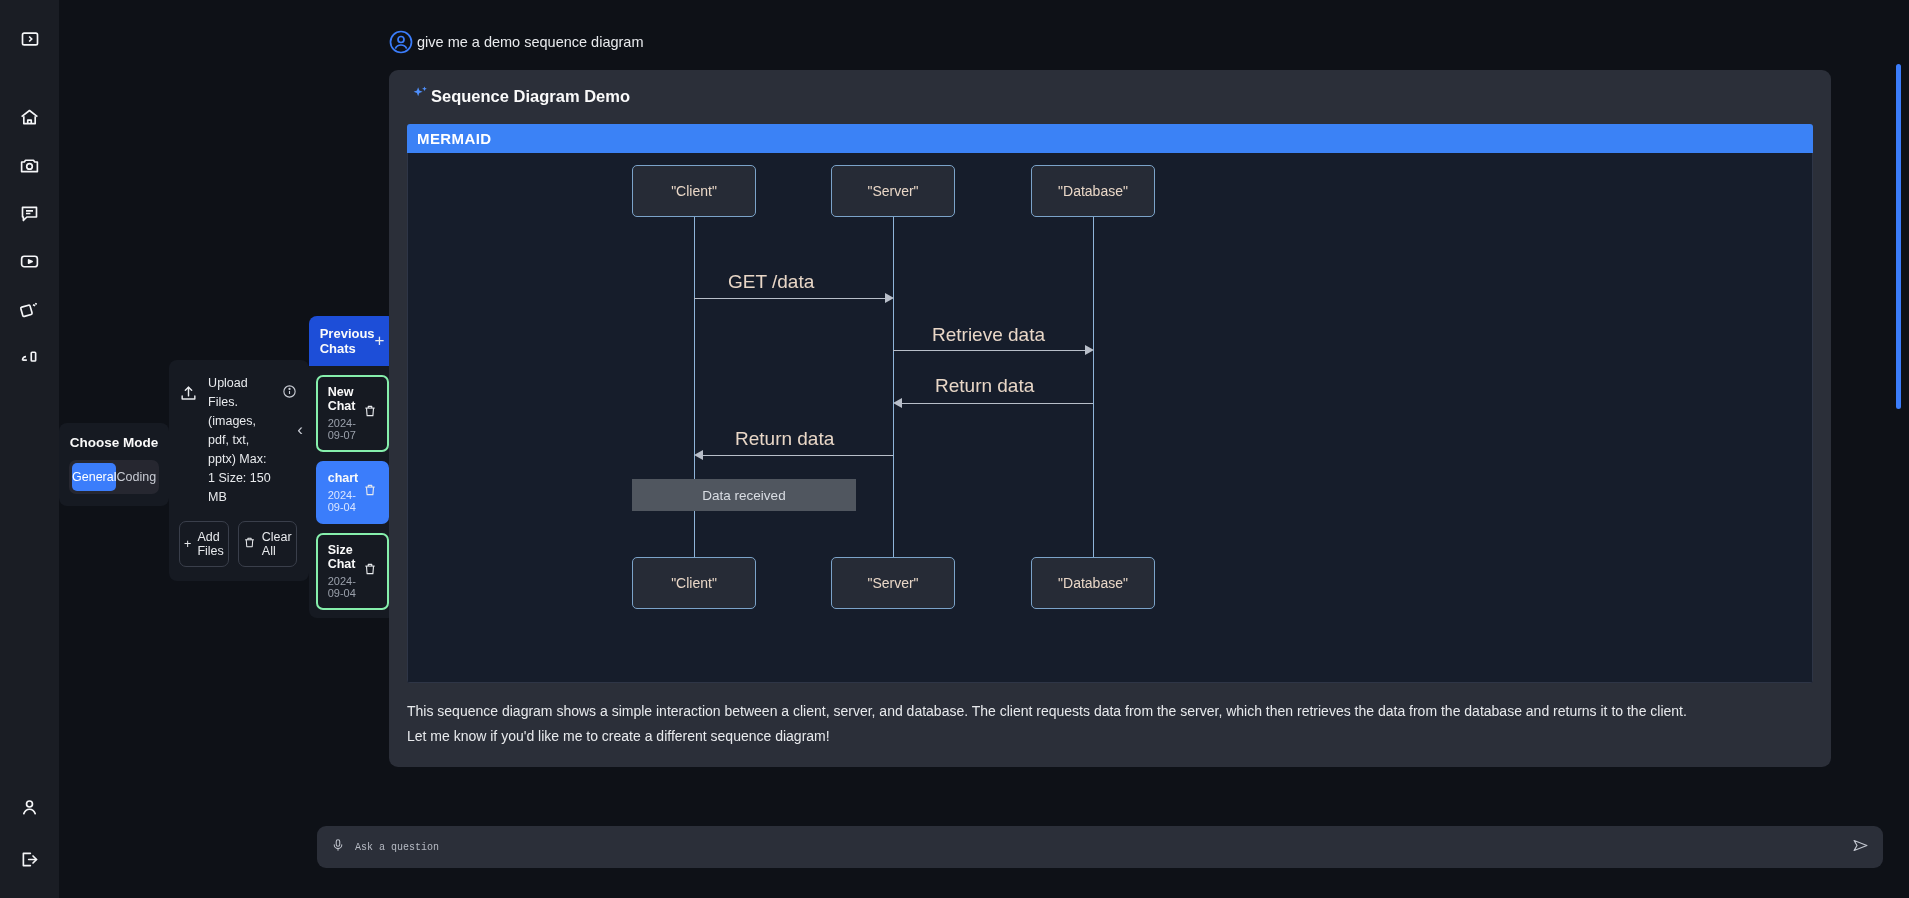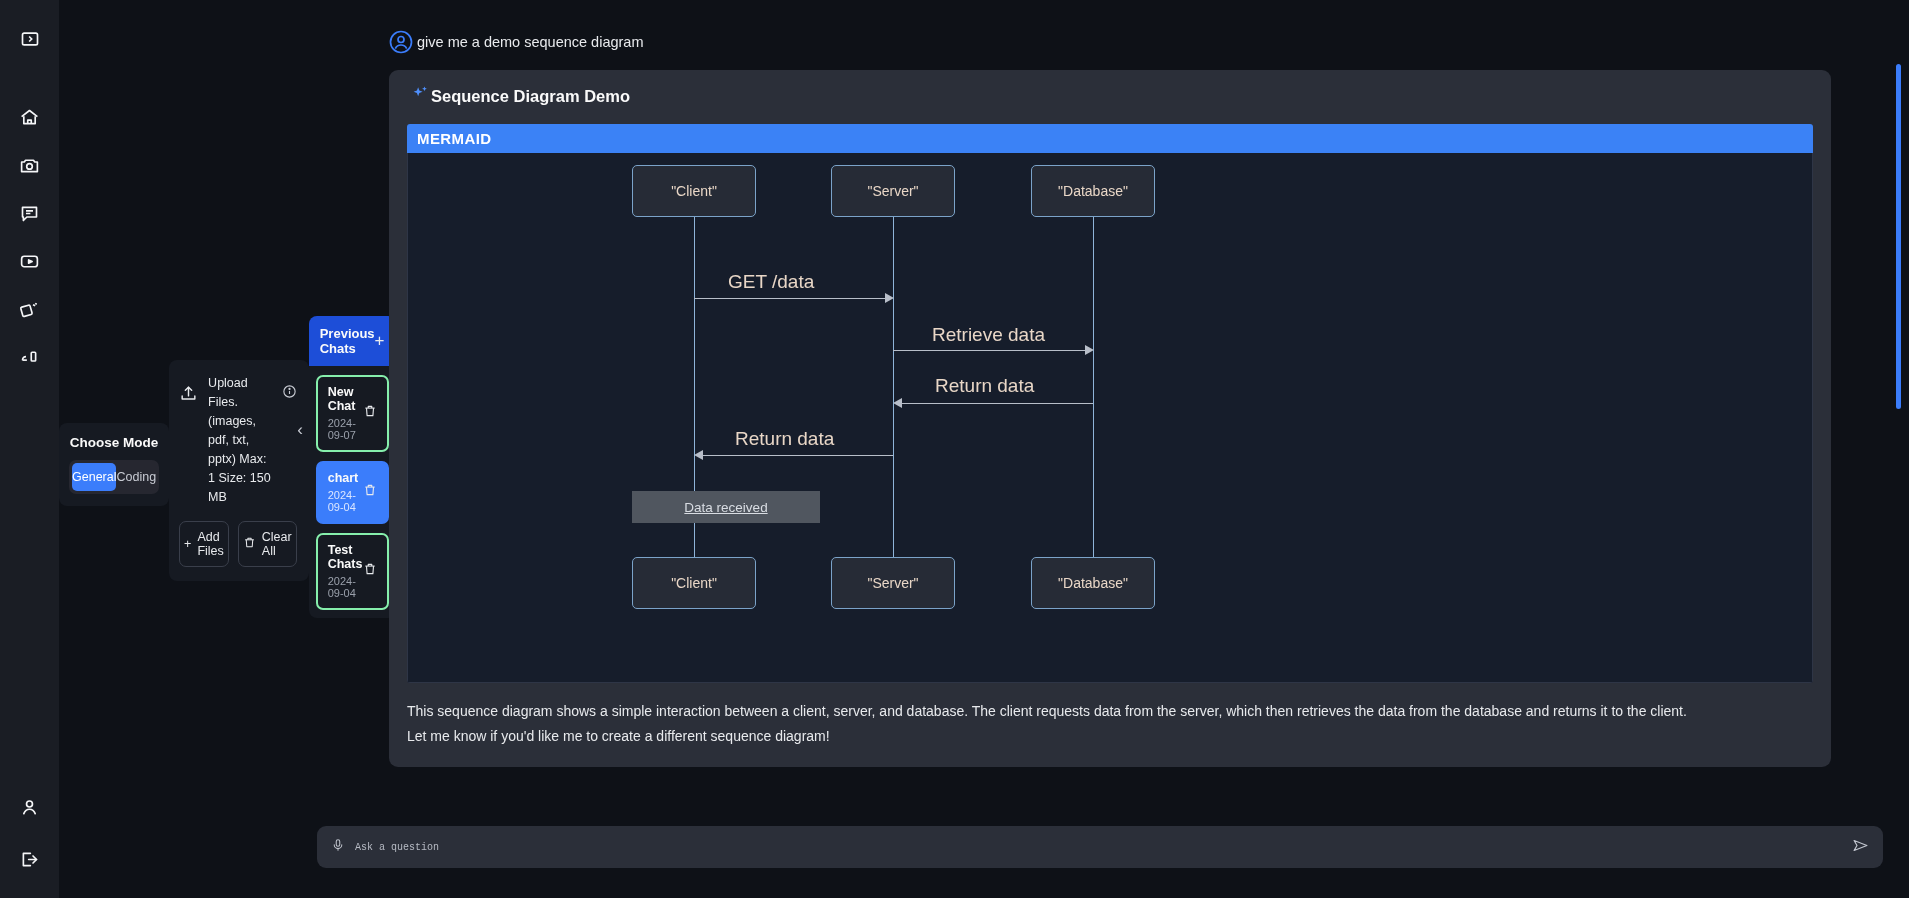--- a/index.html
+++ b/index.html
@@ -331,21 +331,21 @@
         <svg width="14" height="14" viewBox="0 0 24 24" fill="none" stroke="currentColor" stroke-width="1.9" stroke-linejoin="round">
           <path d="M4 7h16"></path>
             <path d="M9 7V4h6v3"></path>
             <path d="M6 7l1 13h10l1-13"></path>
         </svg>
       </div>
     </div>
 
     <div class="chat-item">
       <div>
-        <div class="chat-name">Test Chats</div>
+        <div class="chat-name">Size Chat</div>
         <div class="chat-date">2024-09-04</div>
       </div>
       <div class="trash">
         <svg width="14" height="14" viewBox="0 0 24 24" fill="none" stroke="currentColor" stroke-width="1.9" stroke-linejoin="round">
           <path d="M4 7h16"></path>
             <path d="M9 7V4h6v3"></path>
             <path d="M6 7l1 13h10l1-13"></path>
         </svg>
       </div>
     </div>
@@ -403,21 +403,21 @@
           <div class="arrow-head right" style="left:677px; top:192px;"></div>
 
           <div class="msg-label" style="left:527px; top:222px;">Return data</div>
           <div class="arrow-line" style="left:494px; top:250px; width:191px;"></div>
           <div class="arrow-head left" style="left:485px; top:245px;"></div>
 
           <div class="msg-label" style="left:327px; top:275px;">Return data</div>
           <div class="arrow-line" style="left:295px; top:302px; width:190px;"></div>
           <div class="arrow-head left" style="left:286px; top:297px;"></div>
 
-          <div class="note" style="left:224px; top:338px; width:188px;text-decoration:underline;">Data received</div>
+          <div class="note" style="left:224px; top:326px; width:224px;">Data received</div>
 
           <div class="actor-box" style="left:224px; top:404px;">"Client"</div>
           <div class="actor-box" style="left:423px; top:404px;">"Server"</div>
           <div class="actor-box" style="left:623px; top:404px;">"Database"</div>
         </div>
       </div>
 
       <div class="ass-body">This sequence diagram shows a simple interaction between a client, server, and database. The client requests data from the server, which then retrieves the data from the database and returns it to the client.</div>
       <div class="ass-body" style="margin-top:0">Let me know if you'd like me to create a different sequence diagram!</div>
     </div>

